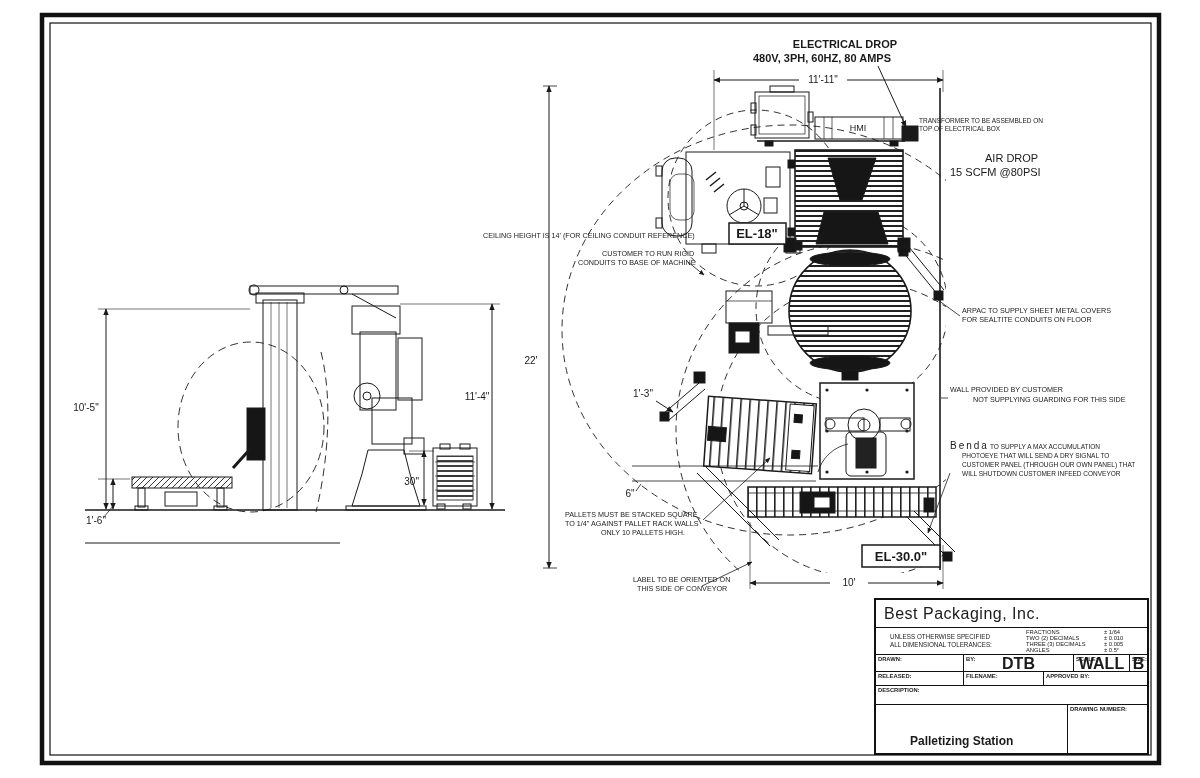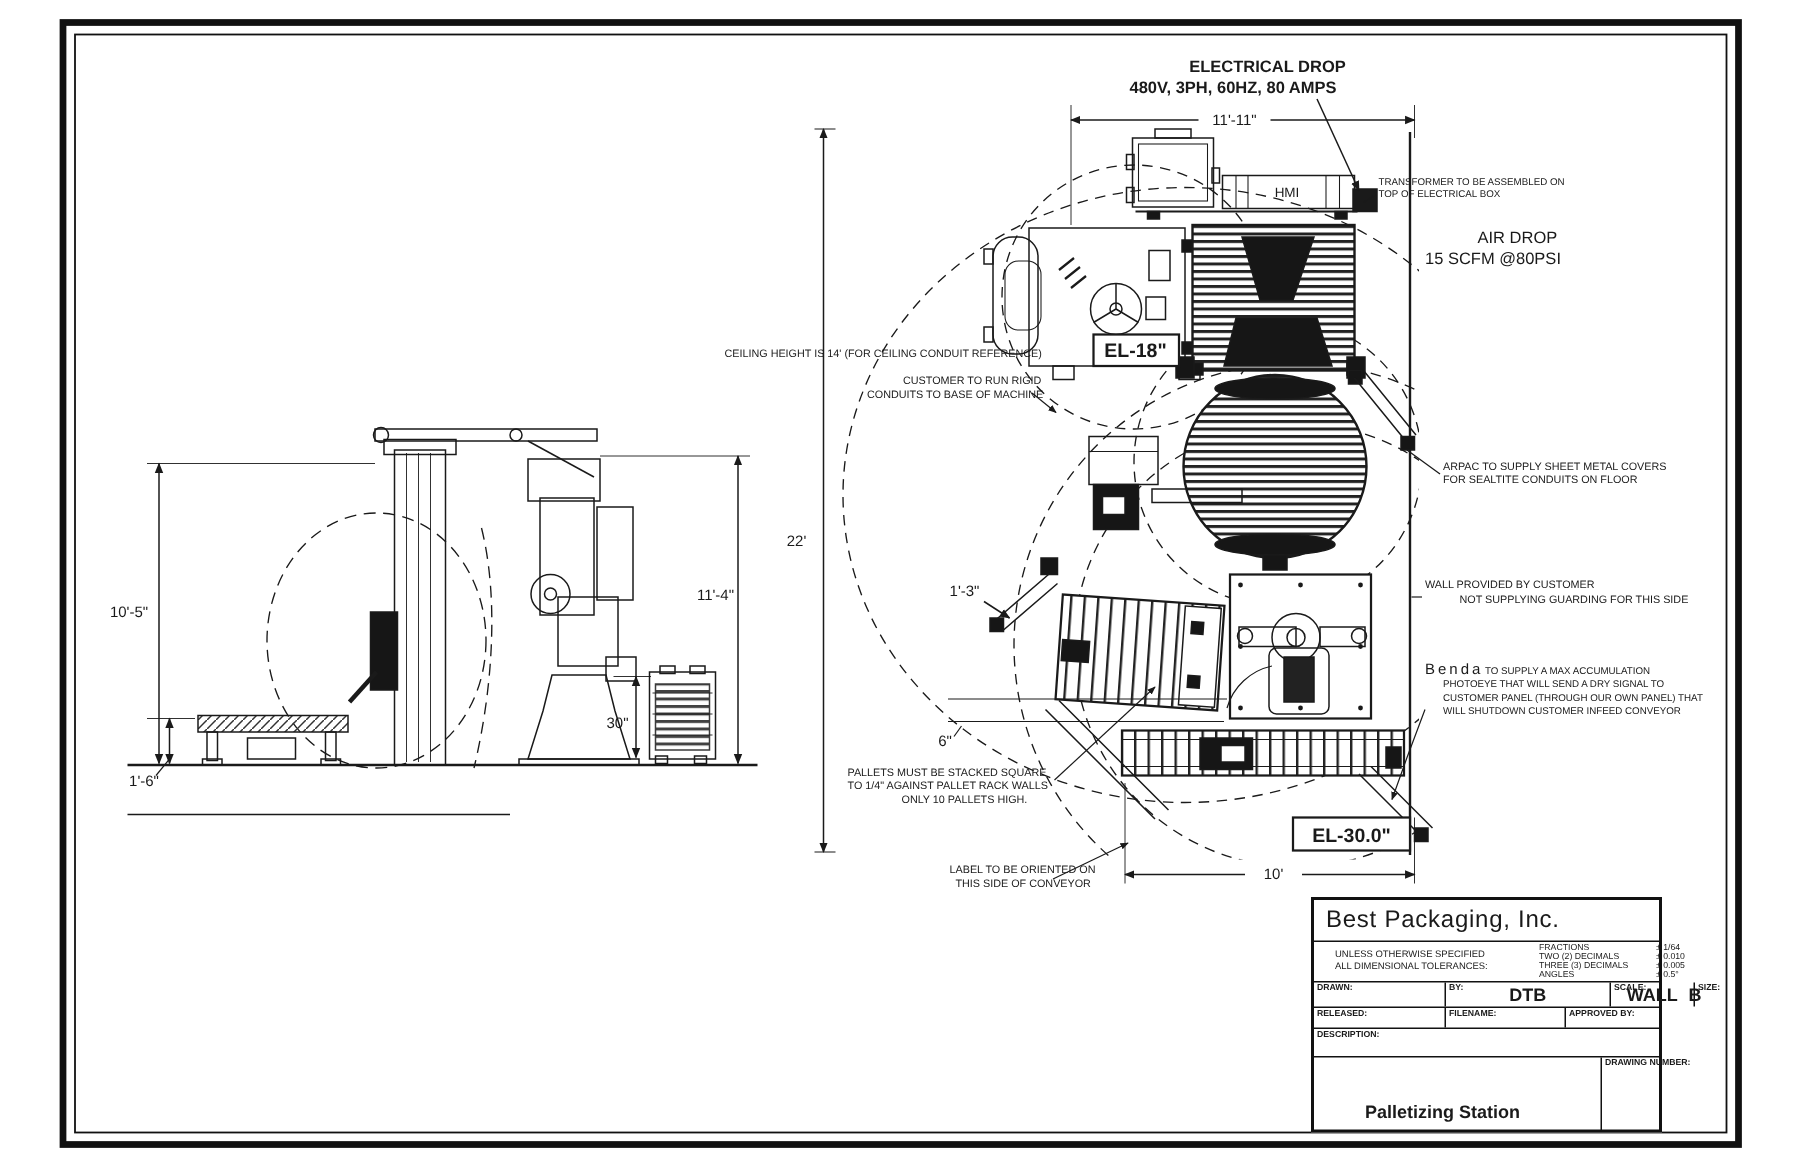--- a/index.html
+++ b/index.html
@@ -7,37 +7,37 @@
   svg{position:absolute;left:0;top:0;}
   svg text{fill:#1a1a1a;font-family:"Liberation Sans",sans-serif;}
   .t65{font-size:6.5px;}
   .t7{font-size:7.2px;}
   .t11{font-size:11px;}
   .dim{font-size:10px;}
   .bold{font-weight:bold;}
   .big{font-size:13px;font-weight:bold;}
   .brand{font-size:10px;letter-spacing:2px;}
   
-  #tblock{position:absolute;left:874px;top:598px;width:234px;height:157px;border:2px solid #111;box-sizing:border-box;background:#fff;color:#1a1a1a;}
+  #tblock{position:absolute;left:874px;top:598px;width:275px;height:157px;border:2px solid #111;box-sizing:border-box;background:#fff;color:#1a1a1a;}
   #tblock .row{box-sizing:border-box;border-bottom:1.5px solid #111;}
   .company{height:28px;font-size:16px;letter-spacing:.5px;display:flex;align-items:center;padding-left:8px;}
   .tolrow{height:27px;display:grid;grid-template-columns:150px 1fr;}
   .tolintro{font-size:6.3px;line-height:1.25;display:flex;flex-direction:column;justify-content:center;padding-left:14px;}
   .toltable{display:grid;grid-template-columns:78px 40px;font-size:5.8px;line-height:1.08;align-content:center;}
   .drawnrow{height:17px;display:grid;grid-template-columns:88px 110px 56px 1fr;}
   .drawnrow>div{border-right:1.5px solid #111;position:relative;}
   .drawnrow>div:last-child{border-right:none;}
   .relrow{height:14px;display:grid;grid-template-columns:88px 80px 1fr;}
   .relrow>div{border-right:1.5px solid #111;position:relative;}
   .relrow>div:last-child{border-right:none;}
   .descrow{height:19px;position:relative;}
   .botrow{height:49px;display:grid;grid-template-columns:191px 1fr;border-bottom:none !important;}
   .botrow>div:last-child{border-left:1.5px solid #111;position:relative;}
   .lbl{font-size:5.8px;font-weight:bold;position:absolute;left:2px;top:1px;white-space:nowrap;}
-  .inlineval{font-size:12px;font-weight:bold;position:absolute;left:50%;top:50%;transform:translate(-50%,-46%);}
+  .inlineval{font-size:16px;font-weight:bold;position:absolute;left:50%;top:50%;transform:translate(-50%,-46%);}
   .descval{font-size:12px;font-weight:bold;position:absolute;left:34px;top:4px;margin-top:44px;}
 </style>
 </head>
 <body>
 
 <div id="page">
 <svg width="1200" height="778" viewBox="0 0 1200 778">
   <defs>
     <marker id="ar" viewBox="0 0 10 10" refX="9" refY="5" markerWidth="7" markerHeight="7" orient="auto-start-reverse">
       <path d="M0,1 L10,5 L0,9 z" fill="#1a1a1a"></path>

